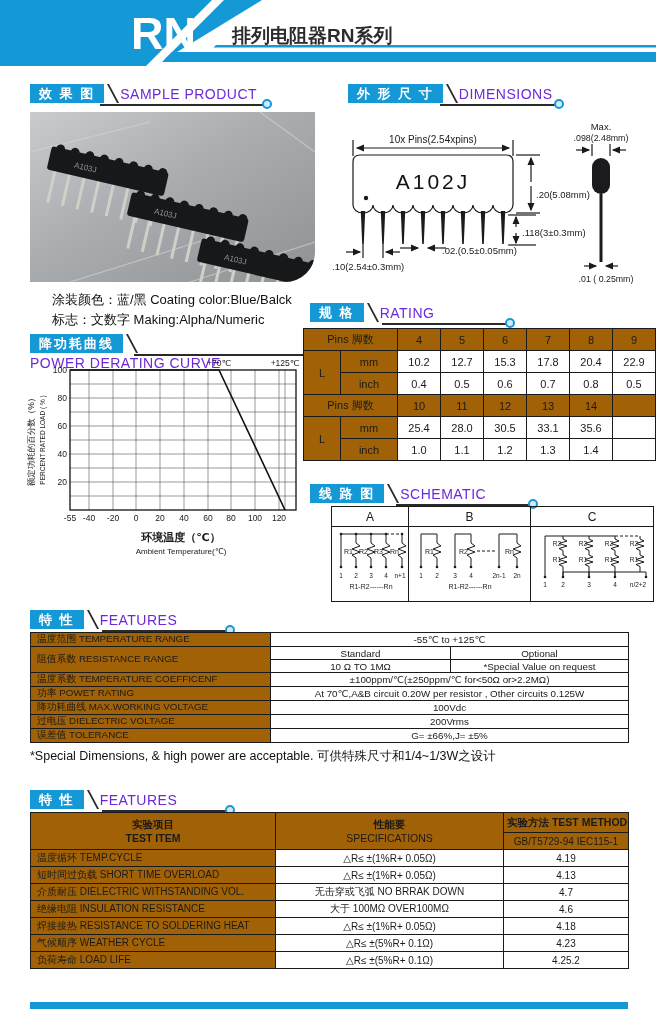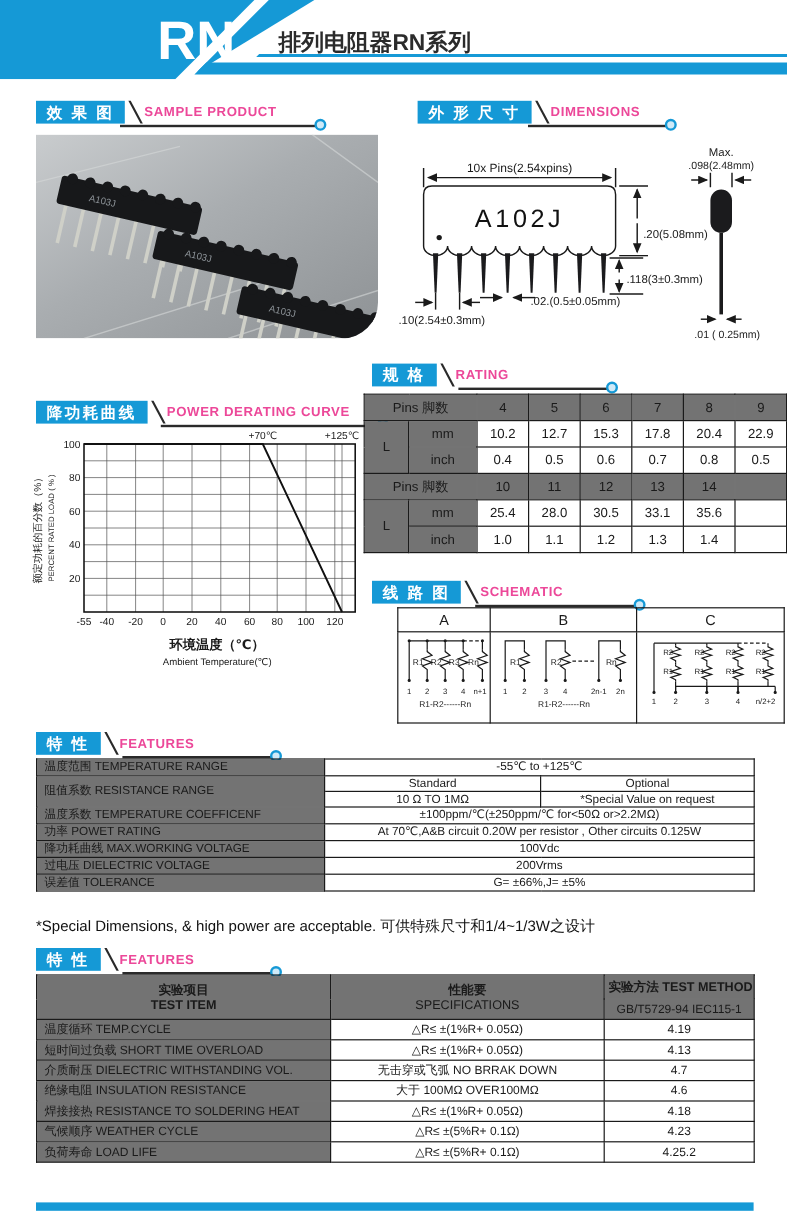--- a/index.html
+++ b/index.html
@@ -6,41 +6,41 @@
   #page{position:relative;width:656px;height:1024px;background:#fff;overflow:hidden;
         font-family:"Liberation Sans","DejaVu Sans",sans-serif;color:#1a1a1a;}
   svg text{font-family:"Liberation Sans","DejaVu Sans",sans-serif;}
   .abs{position:absolute;}
   
   .sec{position:absolute;height:22px;}
   .sec-zh{display:inline-block;background:#1599d6;color:#fff;font-weight:bold;font-size:13px;
           line-height:19px;padding:0 9px;letter-spacing:2px;vertical-align:top;}
   .sec-slash{display:inline-block;width:12px;height:19px;border-right:2px solid #2a2a2a;
           transform:skewX(28deg);margin-left:-4px;margin-right:6px;vertical-align:top;}
-  .sec-en{display:inline-block;font-size:11px;font-weight:bold;color:#ec4899;line-height:20px;
+  .sec-en{display:inline-block;font-size:14px;font-weight:normal;color:#6d28d9;line-height:20px;
           letter-spacing:0.5px;vertical-align:top;}
   .sec-line{position:absolute;bottom:0;left:var(--lw);right:8px;border-bottom:2px solid #2a2a2a;}
   .sec-dot{position:absolute;bottom:-3px;right:0;width:6px;height:6px;border-radius:50%;
           background:#cfeaf8;border:2px solid #1599d6;}
   
   table.t{border-collapse:collapse;position:absolute;table-layout:fixed;}
   table.t td{border:1px solid #1a1a1a;overflow:hidden;white-space:nowrap;text-align:center;
           padding:0 3px;}
-  .lb{background:#737373;}
+  .lb{background:#a16207;}
   #rating-table td{font-size:11px;height:21px;}
   #feat-table td{font-size:9.8px;height:12px;}
   #feat-table td.lab{text-align:left;padding-left:6px;}
   #test-table td{font-size:10px;height:16px;}
   #test-table td.lab{text-align:left;padding-left:6px;}
   #test-table td.hd{font-size:10.5px;font-weight:bold;}
   .photo{position:absolute;left:30px;top:112px;width:285px;height:170px;
          border-bottom-right-radius:30px;overflow:hidden;}
   .caption{position:absolute;left:52px;top:290px;font-size:13px;line-height:20px;color:#111;}
   .footer-bar{position:absolute;left:30px;top:1002px;width:598px;height:7px;background:#1599d6;}
-  .note{position:absolute;left:30px;top:764px;font-size:12.5px;color:#111;}
+  .note{position:absolute;left:30px;top:748px;font-size:12.5px;color:#111;}
 </style>
 </head>
 <body>
 
 <div id="page">
 
   <svg class="abs" style="left:0;top:0" width="656" height="66" viewBox="0 0 656 66">
     <path d="M0,0 H212 L146,66 H0 Z" fill="#1599d6"></path>
     <path d="M224,0 H262 L164,60 Z" fill="#1599d6"></path>
     <path d="M172,52 H656 V62 H162 Z" fill="#1599d6"></path>
@@ -155,20 +155,24 @@
             <circle cx="39" cy="1" r="4.5"></circle>
             <circle cx="54" cy="1" r="4.5"></circle>
             <circle cx="69" cy="1" r="4.5"></circle>
             <circle cx="84" cy="1" r="4.5"></circle>
             <circle cx="99" cy="1" r="4.5"></circle>
             <circle cx="114" cy="1" r="4.5"></circle>
           </g>
         <text x="26" y="16" font-size="8" fill="#8d9398">A103J</text>
       </g>
     </svg>
+  </div>
+  <div class="caption">
+    <div>涂装颜色：蓝/黑 Coating color:Blue/Balck</div>
+    <div>标志：文数字 Making:Alpha/Numeric</div>
   </div>
 
   <svg class="abs" style="left:330px;top:110px" width="326" height="190" viewBox="0 0 326 190">
     <defs>
       <marker id="ah" orient="auto" markerWidth="8" markerHeight="8" refX="6" refY="3">
         <path d="M0,0 L7,3 L0,6 Z" fill="#1a1a1a"></path>
       </marker>
     </defs>
     <g stroke="#1a1a1a" stroke-width="1.2" fill="none">
 

